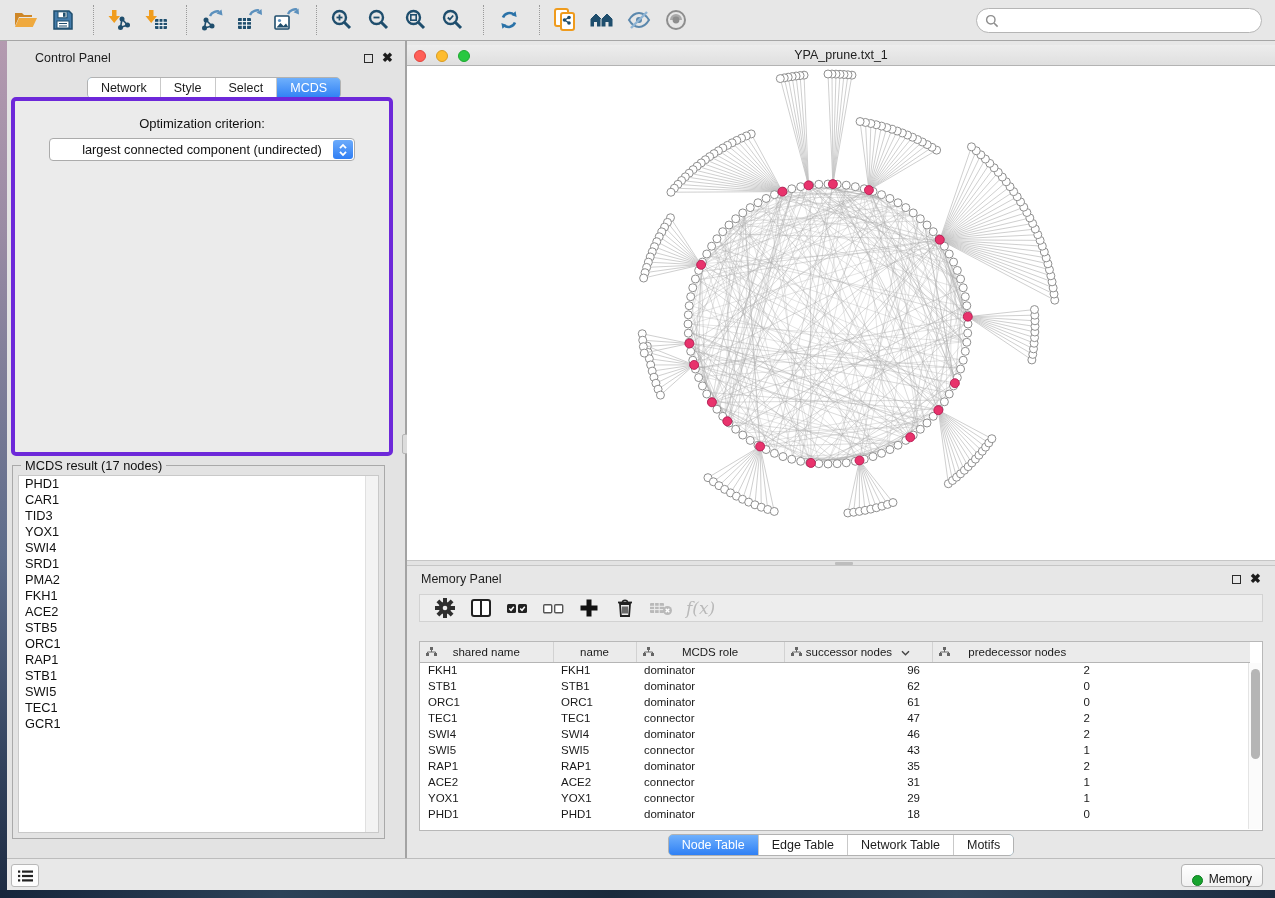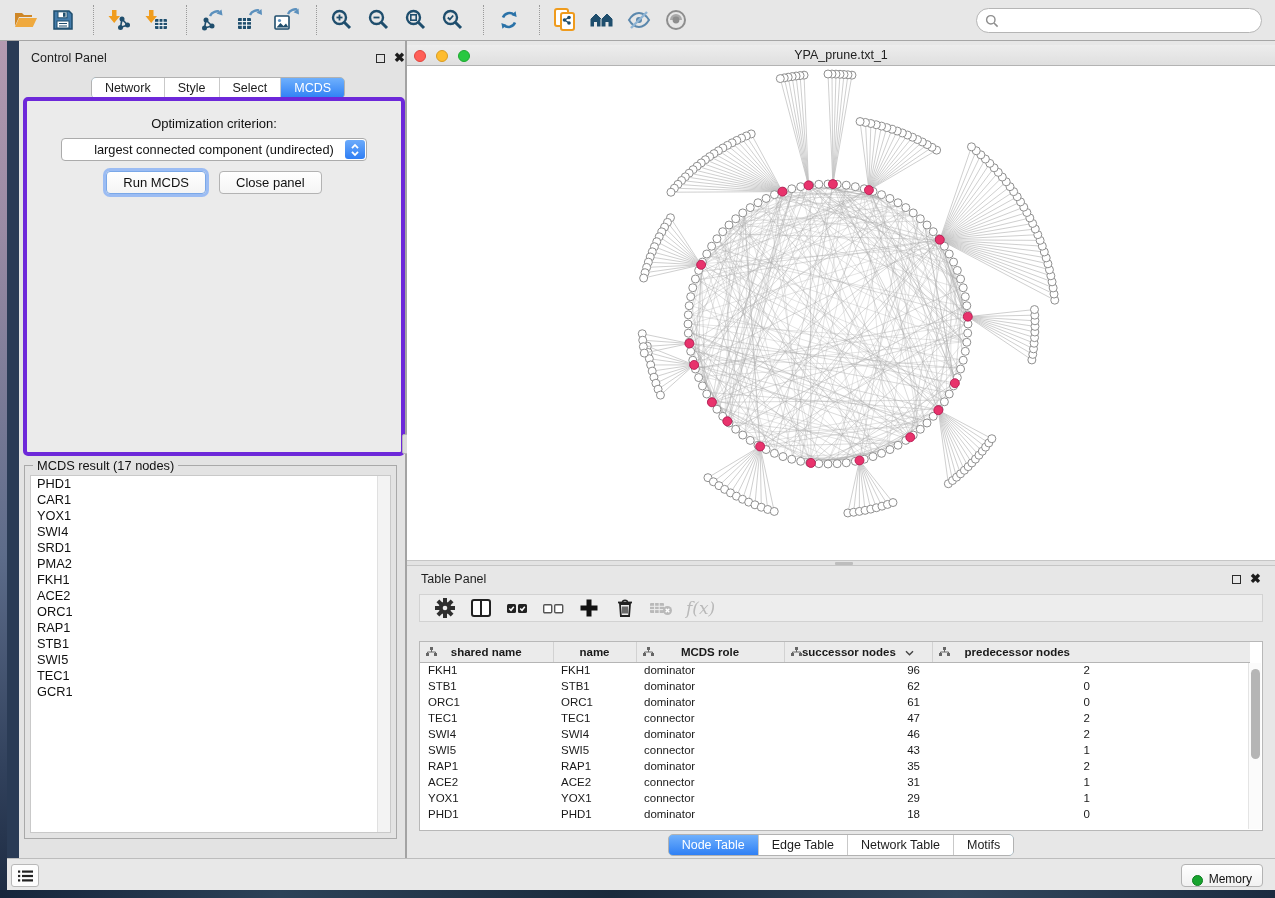--- a/index.html
+++ b/index.html
@@ -16,21 +16,21 @@
   .toolbar { position:absolute; left:0; top:0; width:1275px; height:41px; background:#e7e7e7;
     border-bottom:1px solid #a6a6a6; display:flex; align-items:center; padding-left:10px; }
   .tbi { width:32px; height:32px; border:none; background:transparent; display:flex; align-items:center;
     justify-content:center; margin-right:5px; cursor:pointer; }
   .tb-sep { width:1px; height:30px; margin:0 9px; border-left:1px dotted #9a9a9a; }
   .search-wrap { position:absolute; right:13px; top:8px; width:286px; height:25px; background:#fff;
     border:1px solid #b5b5b5; border-radius:13px; display:flex; align-items:center; padding-left:8px; }
   .search-wrap input { border:none; outline:none; flex:1; height:20px; font-size:12px; background:transparent; }
 
   
-  .control-panel { position:absolute; left:19px; top:41px; width:398px; bottom:40px; background:#e3e3e3; }
+  .control-panel { position:absolute; left:7px; top:41px; width:398px; bottom:40px; background:#e3e3e3;padding-left:16px; }
   .v-divider { position:absolute; left:405px; top:41px; width:2px; bottom:40px; background:#a3a3a3; }
   .v-handle { position:absolute; left:402px; top:434px; width:8px; height:20px; background:#dcdcdc;
     border:1px solid #b5b5b5; border-radius:2px; }
   .right-area { position:absolute; left:407px; top:41px; right:0; bottom:40px; background:#e7e7e7; }
 
   .panel-title-row { display:flex; align-items:center; padding:0 12px; height:26px; }
   .panel-title { font-size:12.5px; color:#1d1d1d; }
   .panel-ctls { margin-left:auto; display:flex; align-items:center; gap:9px; }
   .float-icon { width:9px; height:9px; border:1.5px solid #2b2b2b; display:inline-block; }
   .close-x { font-size:13px; font-weight:bold; color:#1c1c1c; line-height:10px; cursor:pointer; }
@@ -83,21 +83,21 @@
   
   .tp-title-row { position:absolute; left:0; right:0; top:525px; height:26px; display:flex; align-items:center; padding:0 14px; }
   .tp-toolbar { position:absolute; left:12px; width:844px; top:553px; height:28px; background:#ededed;
     border:1px solid #d2d2d2; display:flex; align-items:center; padding-left:10px; gap:6px; }
   .tpi { width:30px; height:30px; border:none; background:transparent; display:flex; align-items:center; justify-content:center; cursor:pointer; }
   .fx-label { font-family:"DejaVu Serif", serif; font-style:italic; font-size:17px; color:#b9b9b9; padding-left:4px; }
 
   .table-box { position:absolute; left:12px; width:844px; top:600px; height:190px; background:#fff; border:1px solid #b8b8b8; }
   table.node-table { border-collapse:collapse; width:830px; table-layout:fixed; }
   .node-table th { height:20px; background:#ebebeb; border-bottom:1px solid #b5b5b5; border-right:1px solid #d2d2d2;
-    font-weight:bold; font-size:11.5px; color:#1a1a1a; position:relative; text-align:center; padding:0 4px; }
+    font-weight:normal; font-size:11.5px; color:#1a1a1a; position:relative; text-align:center; padding:0 4px; }
   .node-table th .hicon { position:absolute; left:6px; top:5px; }
   .node-table th.no-right { border-right:none; }
   .node-table td { height:16px; font-size:11.5px; color:#1a1a1a; padding:0 8px; white-space:nowrap; overflow:hidden; }
   .node-table td.num { text-align:right; padding-right:12px; }
   .tbl-scroll { position:absolute; top:21px; bottom:1px; right:1px; width:13px; background:#fbfbfb; border-left:1px solid #e4e4e4; }
   .tbl-thumb { position:absolute; left:2px; width:9px; top:6px; height:90px; background:#b5b5b5; border-radius:5px; }
 
   .tp-tabs-row { position:absolute; left:0; right:0; top:793px; display:flex; justify-content:center; }
 
   
@@ -299,38 +299,36 @@
       <div class="crit-label">Optimization criterion:</div>
       <div class="select-box">
         <span>largest connected component (undirected)</span>
         <span class="select-cap">
           <svg width="10" height="14" viewBox="0 0 10 14">
               <path d="M2 5.2L5 2l3 3.2" fill="none" stroke="#fff" stroke-width="1.8"></path>
               <path d="M2 8.8L5 12l3-3.2" fill="none" stroke="#fff" stroke-width="1.8"></path>
             </svg>
         </span>
       </div>
-      <div class="btn-row">
-        <button class="mac-btn focused">Run MCDS</button>
-        <button class="mac-btn">Close panel</button>
-      </div>
     </div>
 
     <div class="mcds-fieldset">
       <span class="mcds-legend">MCDS result (17 nodes)</span>
       <div class="mcds-list">
         <div class="mcds-scroll"></div>
       <div class="item">PHD1</div>
           <div class="item">CAR1</div>
+          <div class="item">TID3</div>
           <div class="item">YOX1</div>
           <div class="item">SWI4</div>
           <div class="item">SRD1</div>
           <div class="item">PMA2</div>
           <div class="item">FKH1</div>
           <div class="item">ACE2</div>
+          <div class="item">STB5</div>
           <div class="item">ORC1</div>
           <div class="item">RAP1</div>
           <div class="item">STB1</div>
           <div class="item">SWI5</div>
           <div class="item">TEC1</div>
           <div class="item">GCR1</div>
         </div>
     </div>
   </div>
 
@@ -1069,21 +1067,21 @@
           <circle cx="287.11733416517507" cy="298.9320386611832" r="4.5" fill="#e8336c" stroke="#b3124d" stroke-width="0.8"></circle>
           <circle cx="282.36247037618017" cy="277.4842341344092" r="4.5" fill="#e8336c" stroke="#b3124d" stroke-width="0.8"></circle>
         </svg>
     </div>
 
     <div class="h-splitter">
       <span class="h-handle"></span>
     </div>
 
     <div class="tp-title-row">
-      <span class="panel-title">Table Panel</span>
+      <span class="panel-title">Memory Panel</span>
       <span class="panel-ctls">
         <span class="float-icon"></span>
         <span class="close-x">✖</span>
       </span>
     </div>
 
     <div class="tp-toolbar">
       <button class="tpi" title="Settings">
         <svg width="22" height="22" viewBox="-11 -11 22 22">
             <g fill="#2e2e2e">

